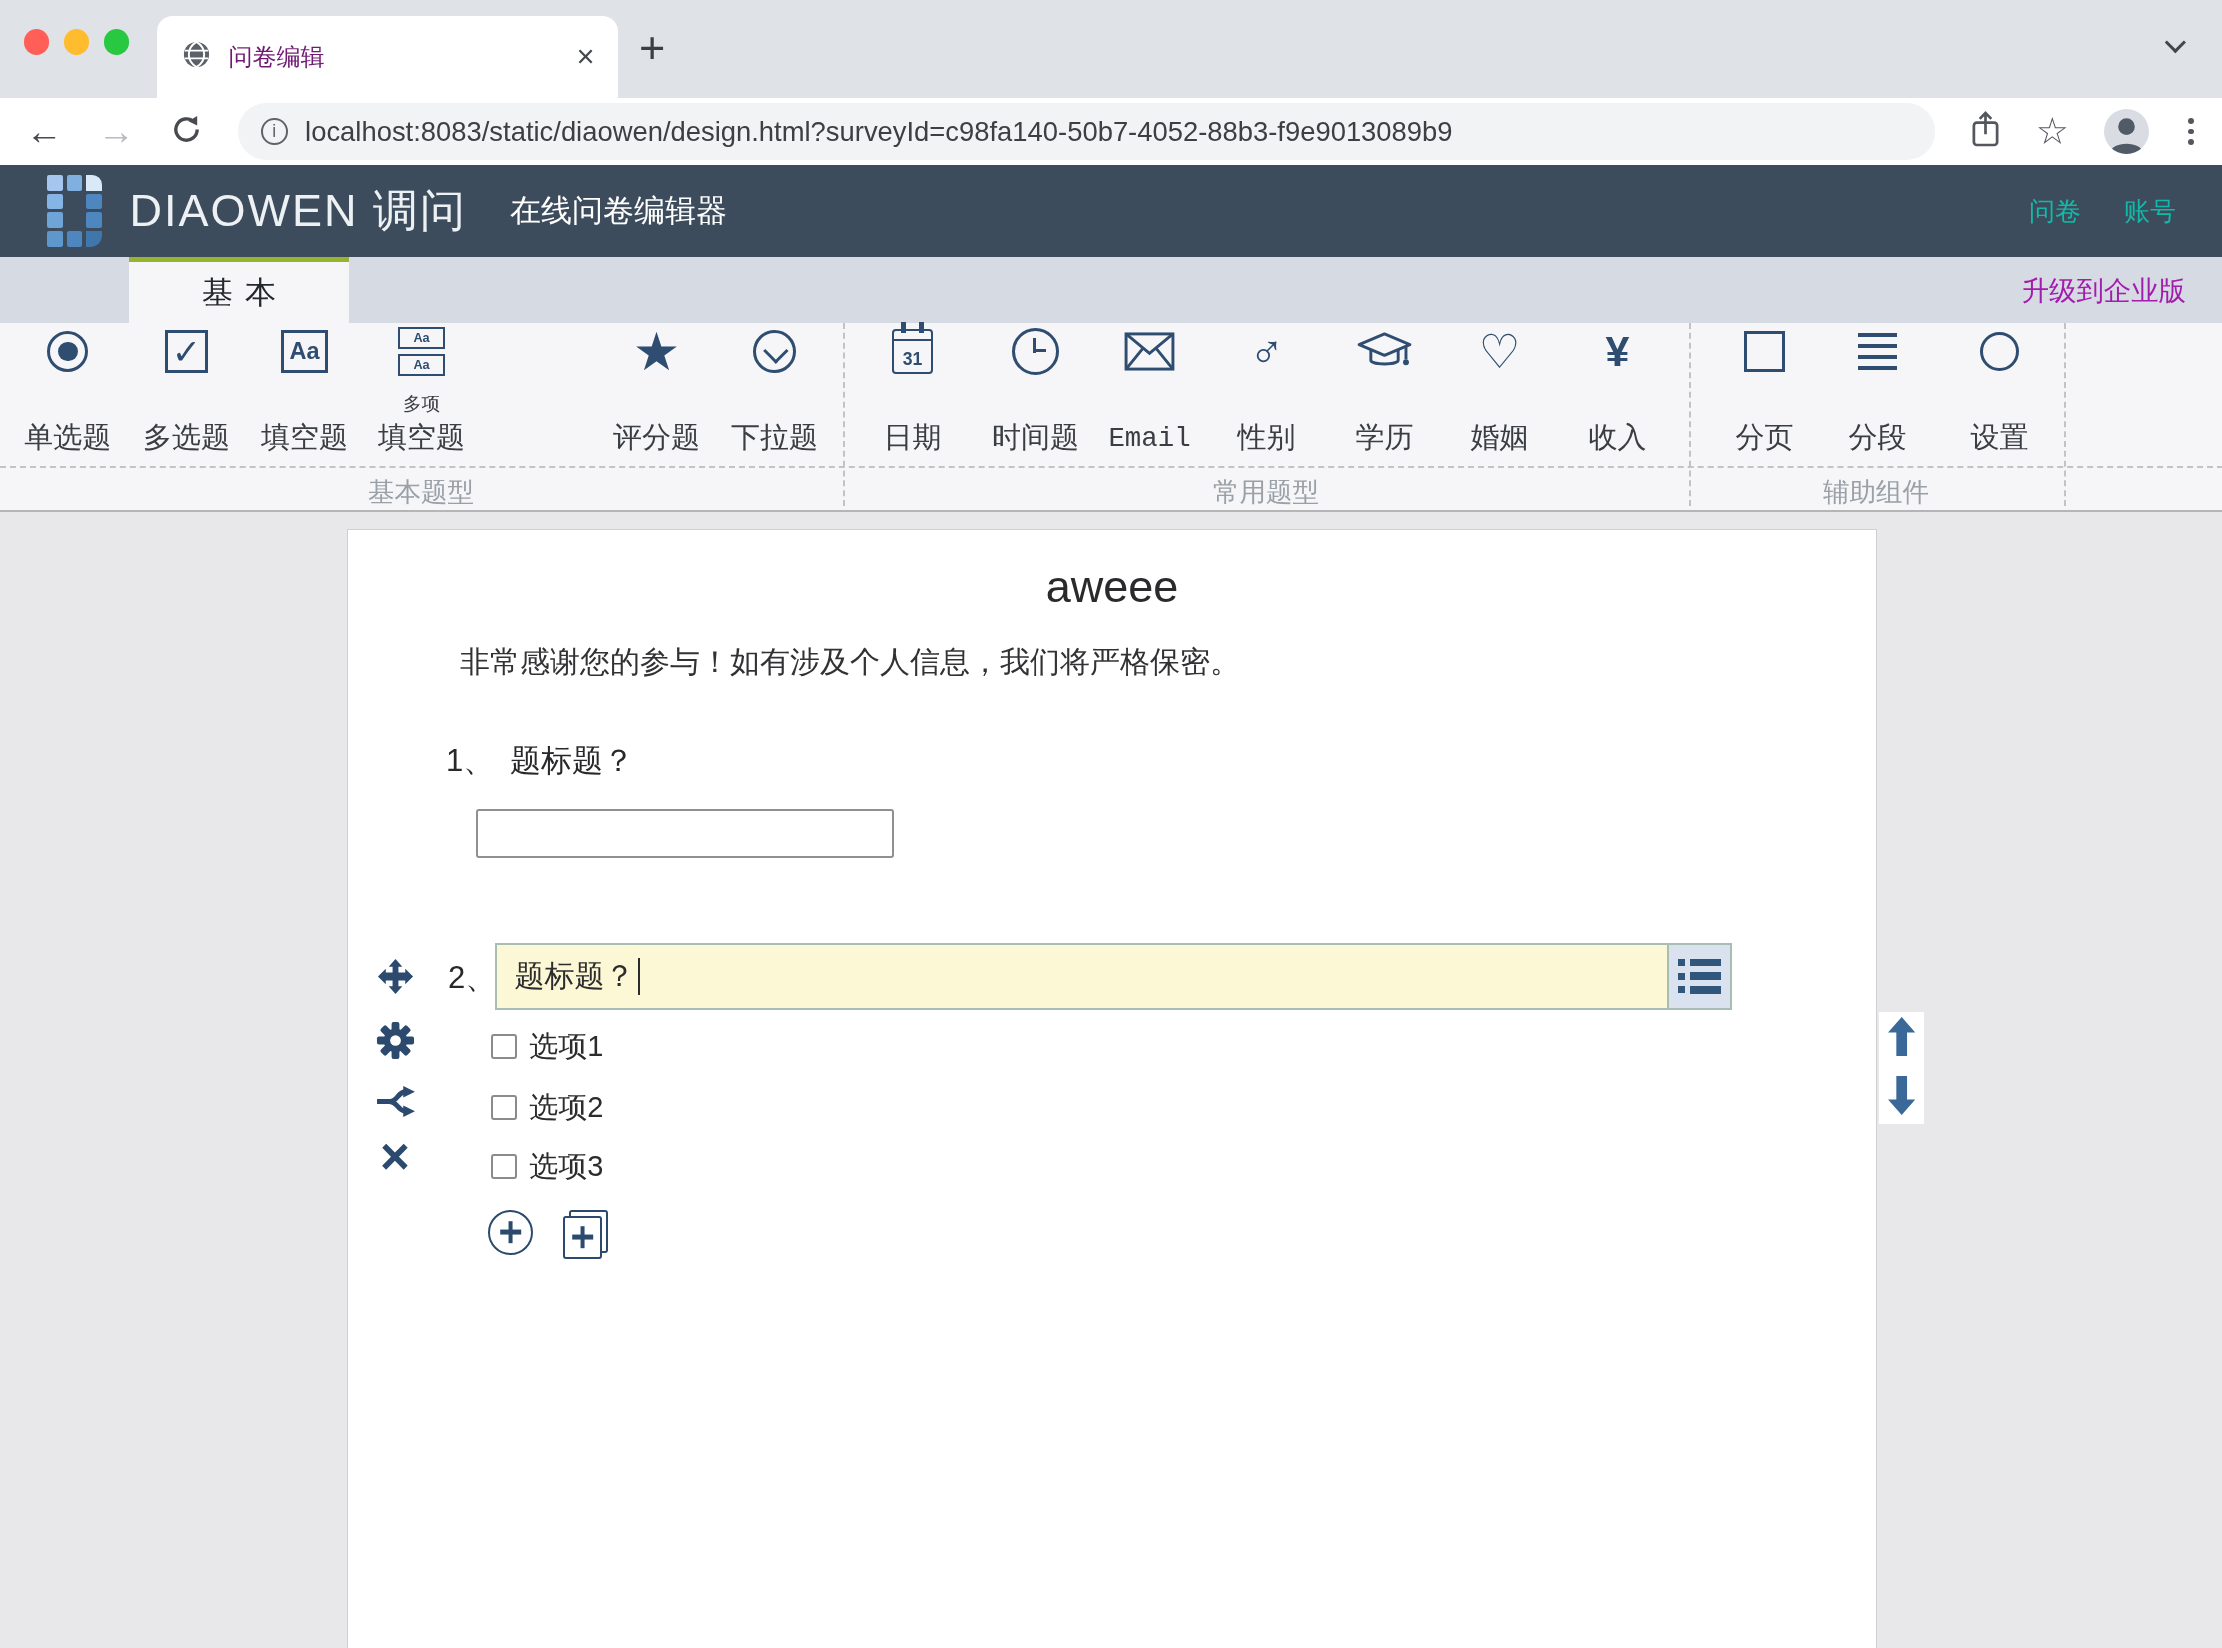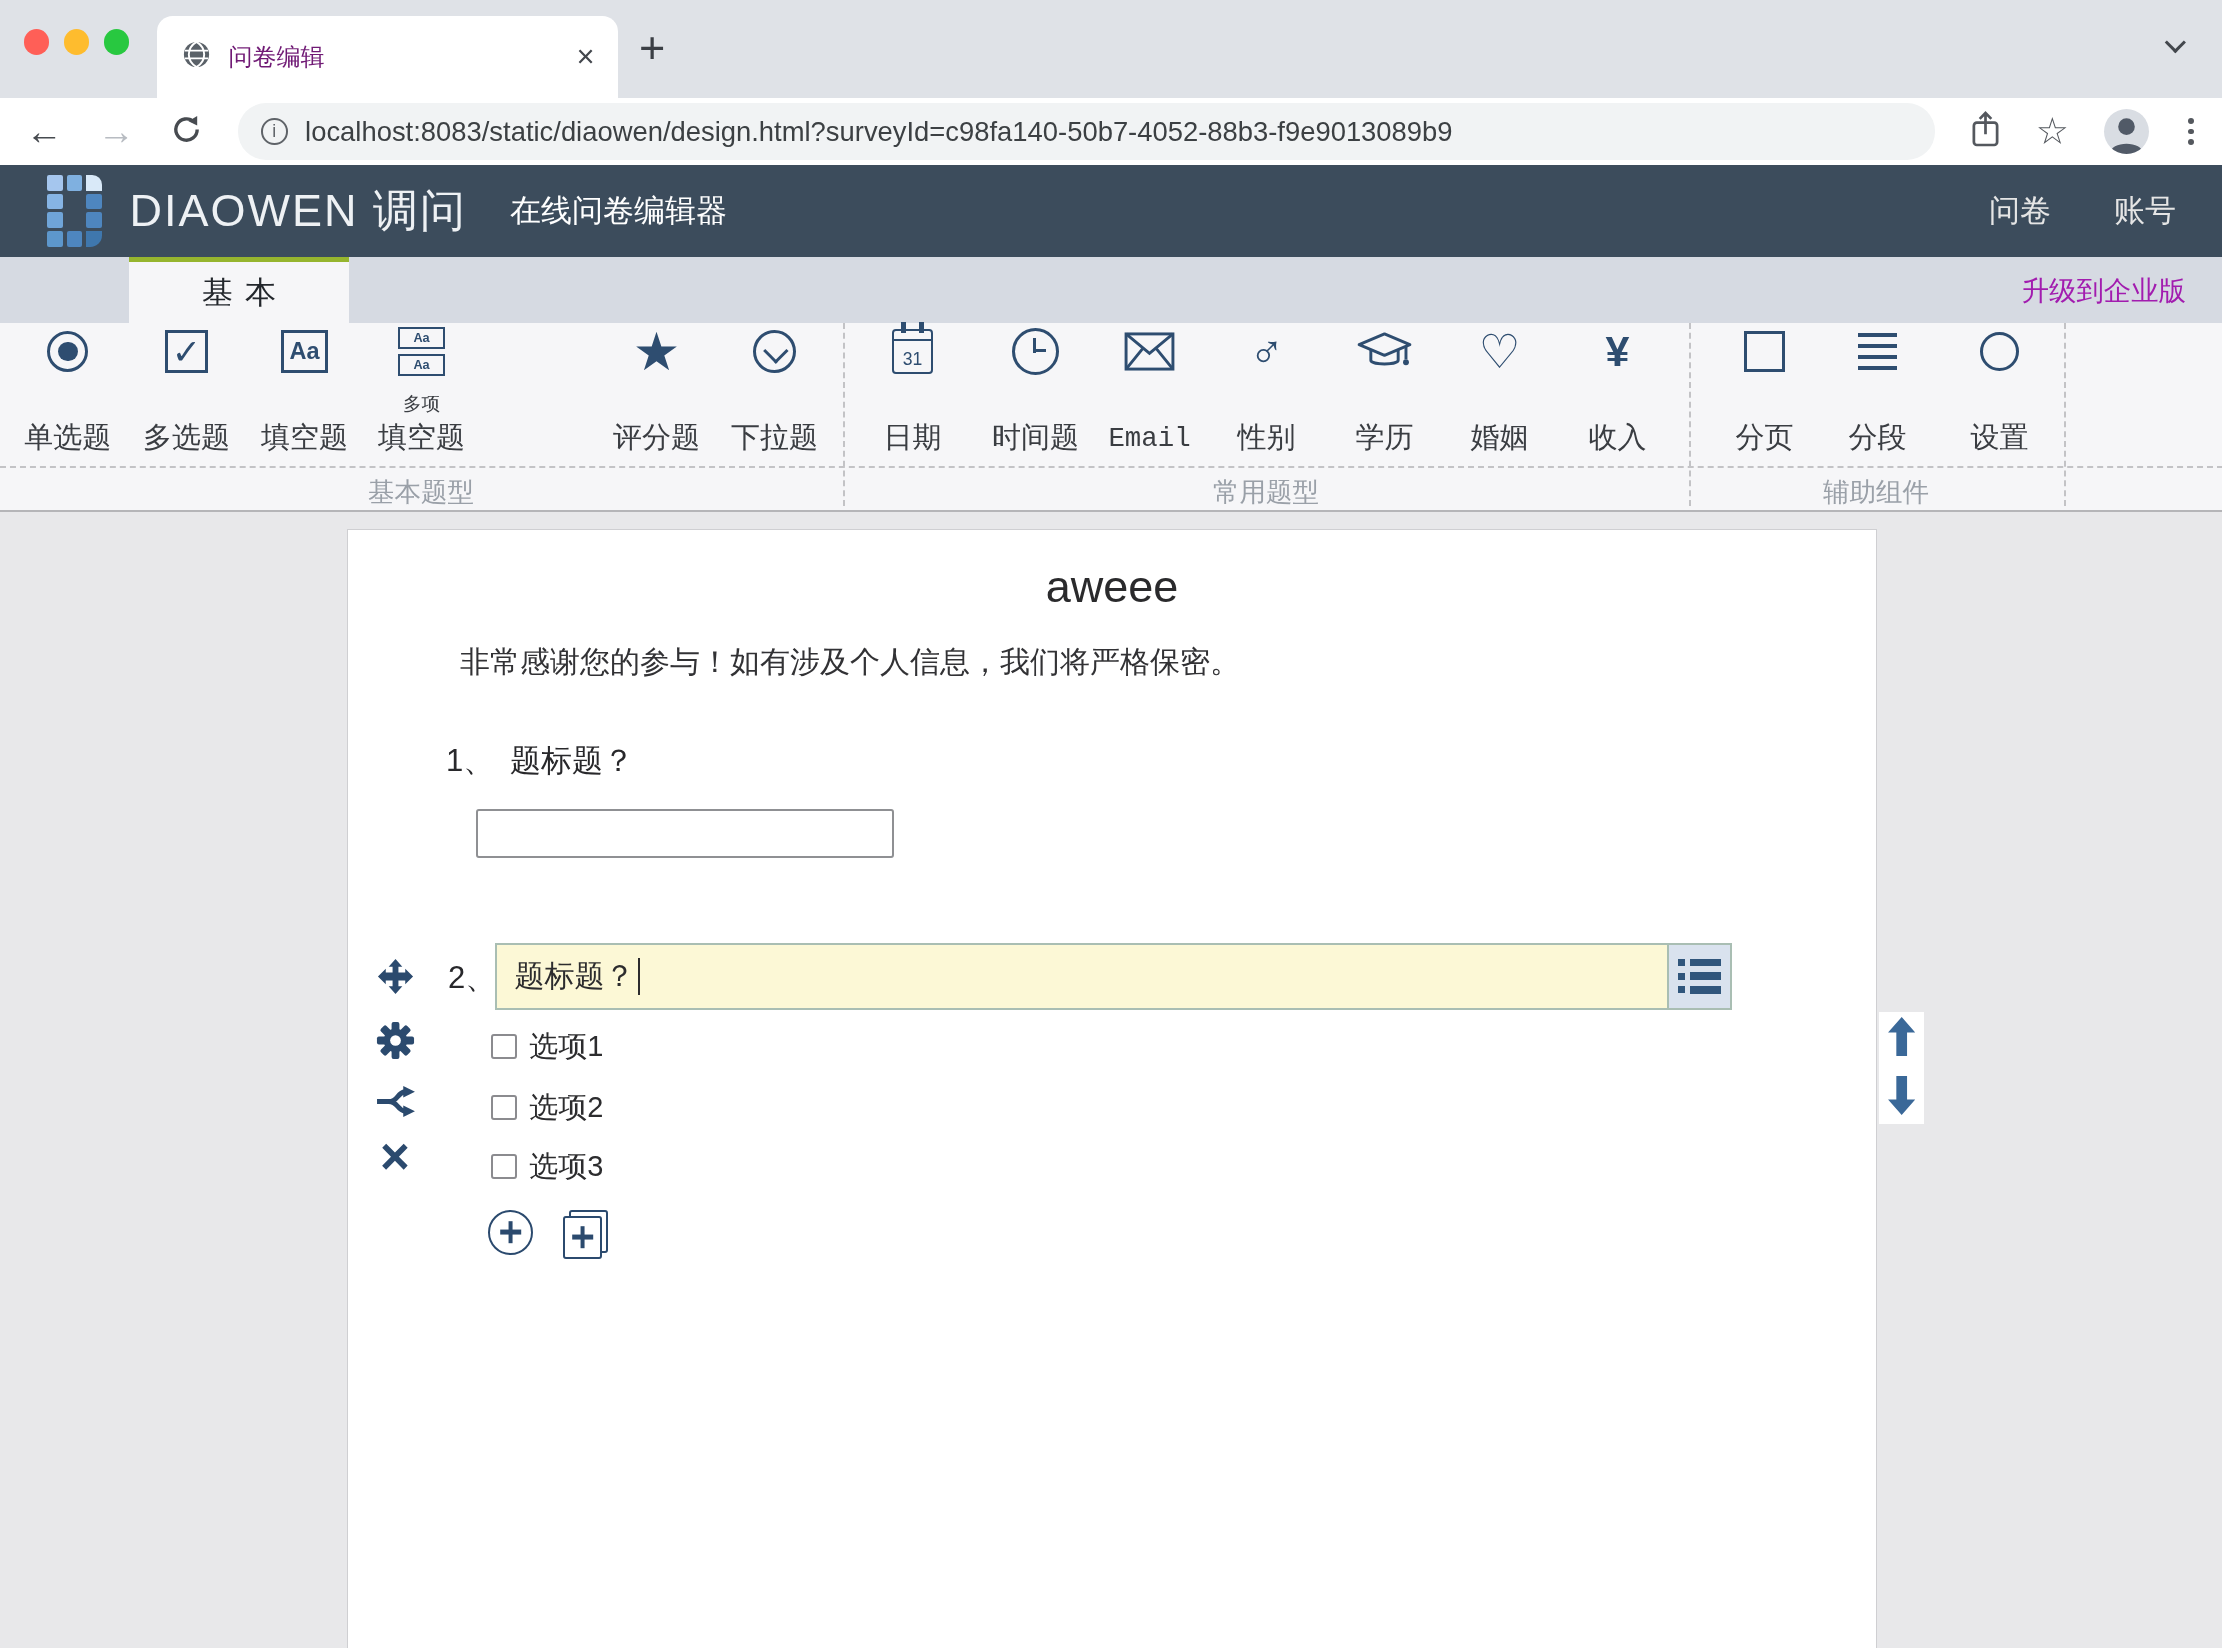--- a/index.html
+++ b/index.html
@@ -34,21 +34,21 @@
     align-items:flex-end;justify-content:center;overflow:hidden}
   .dots{display:flex;flex-direction:column;gap:4.9px;padding:3.9px}
   .dots b{width:5.9px;height:5.9px;border-radius:50%;background:#54585e}
   
   .apphdr{position:absolute;left:0;top:165px;right:0;height:92px;background:#3c4c5c;
     display:flex;align-items:center;padding:0 47px}
   .logo{position:relative;width:57px;height:72px;flex:none}
   .logo i{position:absolute;width:15.7px;height:15.7px;border-radius:2px}
   .brand{font-size:45px;color:#eef1f4;margin-left:25.5px;letter-spacing:2px}
   .product{font-size:31px;color:#fff;margin-left:43px}
-  .hnav{margin-left:auto;display:flex;gap:63px;font-size:31px;color:#e5e5e5}
+  .hnav{margin-left:auto;display:flex;gap:43px;font-size:26px;color:#14b8a6}
   
   .tabstrip{position:absolute;left:0;top:257px;right:0;height:67px;background:#d6dae2}
   .activetab{position:absolute;left:129px;top:0;width:220px;height:67px;background:#f6f6f8;
     border-top:5.9px solid #96b52e;display:flex;align-items:center;justify-content:center;
     font-size:31px;color:#23272c;letter-spacing:11.8px;text-indent:11.8px}
   .upgrade{position:absolute;right:37px;top:0;height:67px;display:flex;align-items:center;
     font-size:27.4px;color:#a21caf}
   
   .toolbar{position:absolute;left:0;top:323px;right:0;height:189px;background:#f6f6f8;
     border-bottom:2px solid #b5b5b8}
@@ -79,21 +79,21 @@
   .sarr.dn:before{content:"";position:absolute;bottom:-8.8px;left:-5.9px;border:7.8px solid transparent;
     border-bottom:0;border-top:8.8px solid #2e4d70}
   .ic-star{font-size:53px;line-height:1;color:#2e4d70}
   .ic-drop{width:43px;height:43px;border:3.9px solid #2e4d70;border-radius:50%;position:relative}
   .ic-drop:after{content:"";position:absolute;left:10.8px;top:8.8px;width:14.7px;height:14.7px;
     border-right:3.9px solid #2e4d70;border-bottom:3.9px solid #2e4d70;transform:rotate(45deg)}
   .ic-cal{width:41px;height:45px;border:2.9px solid #2e4d70;border-radius:3.9px;position:relative}
   .ic-cal i{position:absolute;top:-8.8px;width:4.9px;height:10.8px;background:#2e4d70}
   .ic-cal i.l{left:6.9px}.ic-cal i.r{right:6.9px}
   .ic-cal .hd{position:absolute;top:7.8px;left:0;right:0;border-top:2.9px solid #2e4d70}
-  .ic-cal .num{position:absolute;bottom:2px;width:100%;text-align:center;font-size:17.6px;font-weight:normal}
+  .ic-cal .num{position:absolute;bottom:2px;width:100%;text-align:center;font-size:17.6px;font-weight:bold}
   .ic-clock{width:47px;height:47px;border:3.9px solid #2e4d70;border-radius:50%;position:relative}
   .ic-clock:before{content:"";position:absolute;left:17.6px;top:6.9px;width:3.9px;height:14.7px;background:#2e4d70}
   .ic-clock:after{content:"";position:absolute;left:17.6px;top:17.6px;width:13.7px;height:3.9px;background:#2e4d70}
   .ic-glyph{font-size:47px;line-height:1;color:#2e4d70}
   .ic-yen{font-size:43px;font-weight:bold;line-height:1;color:#2e4d70}
   .ic-page{width:41px;height:41px;border:3.9px solid #2e4d70}
   .ic-seg{display:flex;flex-direction:column;gap:6.9px}
   .ic-seg b{width:39px;height:3.9px;background:#2e4d70}
   .ic-set{width:39px;height:39px;border:3.9px solid #2e4d70;border-radius:50%}
   .tbtn{position:absolute;display:flex;align-items:center;justify-content:center;font-size:33px;cursor:default}

